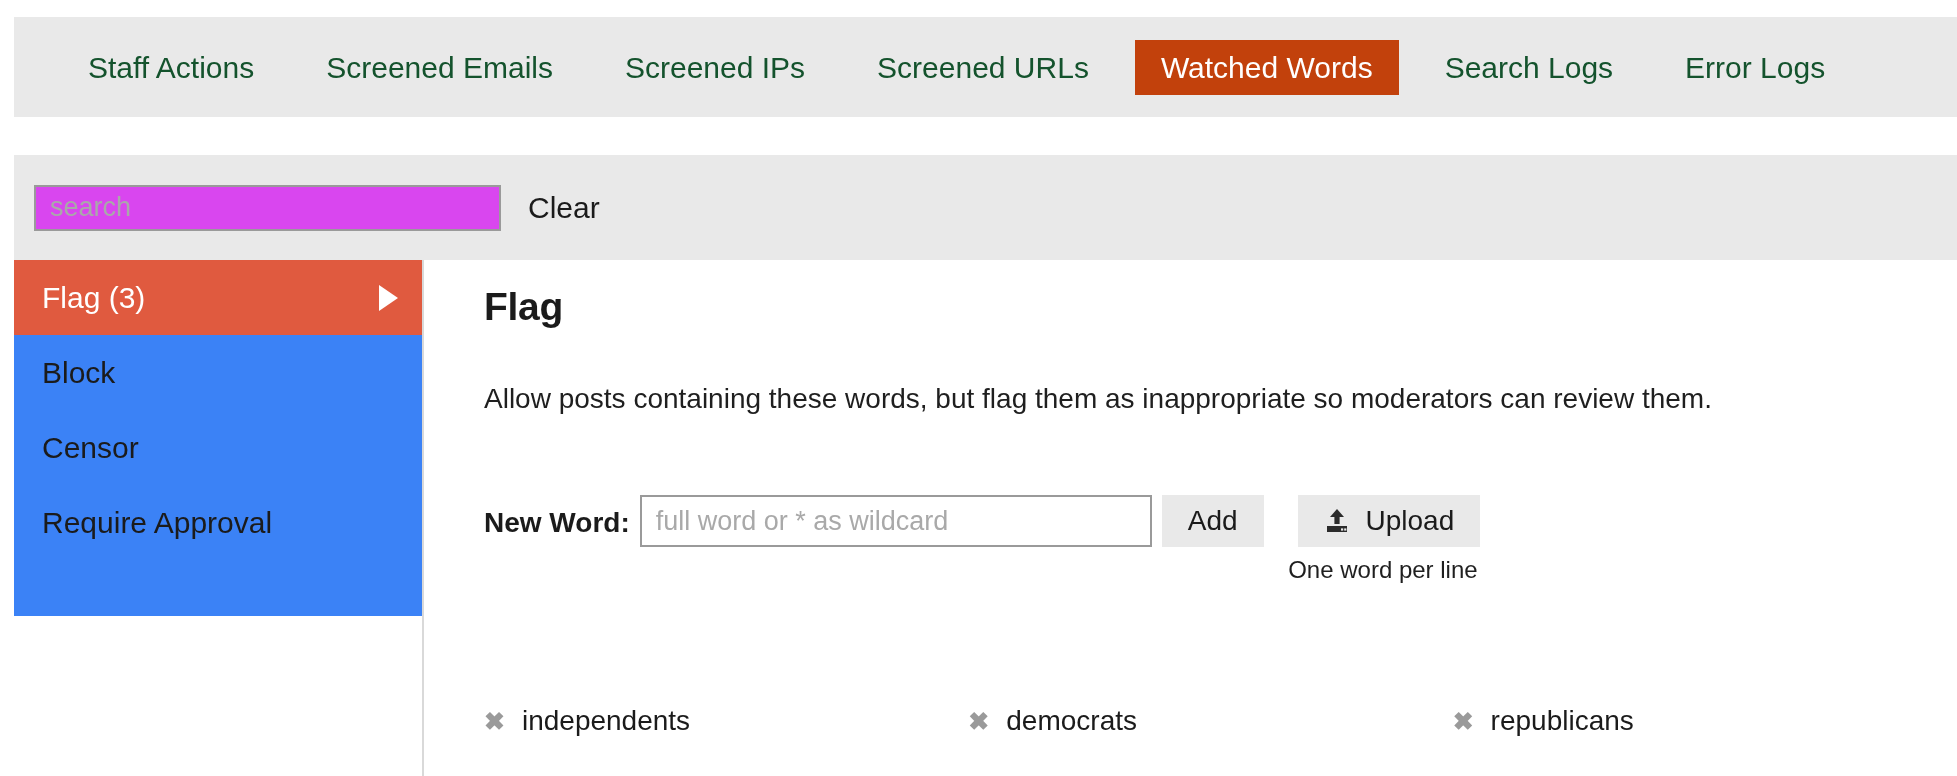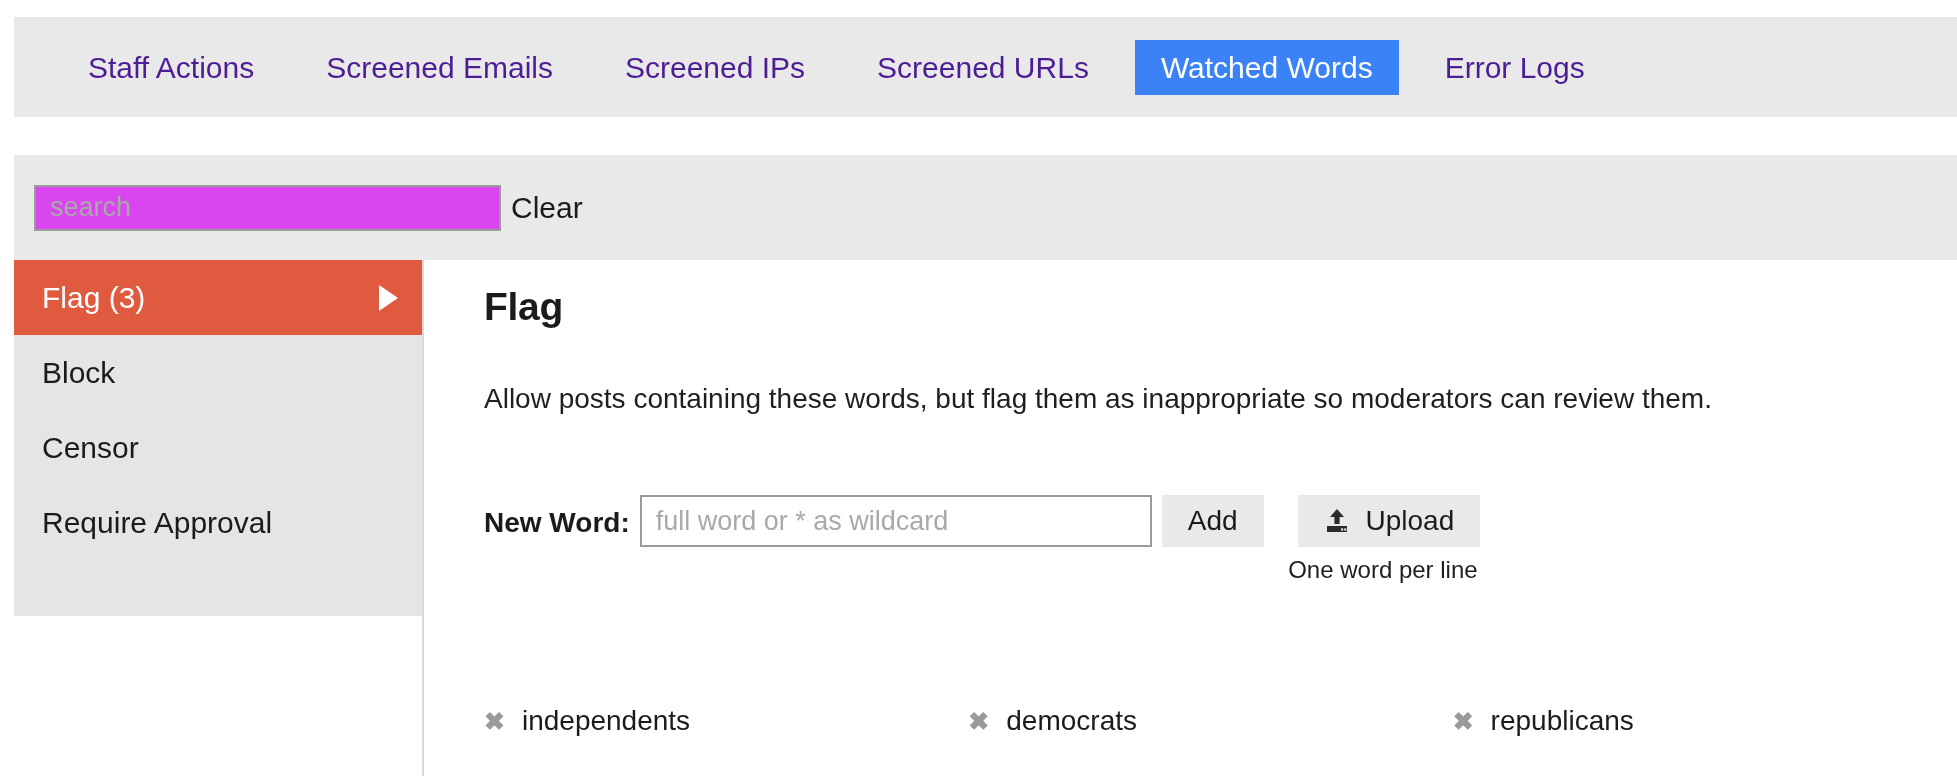--- a/index.html
+++ b/index.html
@@ -24,29 +24,29 @@
     right: 0;
     height: 100px;
     background: #e9e9e9;
     display: flex;
     align-items: center;
     padding-left: 48px;
     box-sizing: border-box;
   }
   .tab {
     font-size: 30px;
-    color: #4c1d95;
+    color: #14532d;
     padding: 11px 26px;
     margin-right: 20px;
     white-space: nowrap;
     cursor: pointer;
     line-height: 1.1;
   }
   .tab.active {
-    background: #3b82f6;
+    background: #c2410c;
     color: #ffffff;
   }
 
   
   .searchband {
     position: absolute;
     left: 14px;
     top: 155px;
     right: 0;
     height: 105px;
@@ -64,34 +64,34 @@
     background: #d946ef;
     font-size: 27px;
     font-family: "Liberation Sans", sans-serif;
     color: #333333;
     padding: 0 14px;
     outline: none;
     border-radius: 0;
   }
   .search-input::placeholder { color: #a9a9a9; }
   .clear-link {
-    margin-left: 10px;
+    margin-left: 27px;
     font-size: 30px;
     color: #1b1b1b;
     cursor: pointer;
     white-space: nowrap;
   }
 
   
   .sidebar {
     position: absolute;
     left: 14px;
     top: 260px;
     width: 408px;
-    background: #e5e5e5;
+    background: #3b82f6;
     padding-bottom: 56px;
     box-sizing: border-box;
   }
   .side-item {
     height: 75px;
     display: flex;
     align-items: center;
     justify-content: space-between;
     padding: 0 24px 0 28px;
     box-sizing: border-box;
@@ -219,20 +219,21 @@
 </style>
 </head>
 <body>
 
 <div class="tabbar">
   <div class="tab">Staff Actions</div>
   <div class="tab">Screened Emails</div>
   <div class="tab">Screened IPs</div>
   <div class="tab">Screened URLs</div>
   <div class="tab active">Watched Words</div>
+  <div class="tab">Search Logs</div>
   <div class="tab">Error Logs</div>
 </div>
 
 <div class="searchband">
   <input class="search-input" type="text" placeholder="search" style="">
   <span class="clear-link">Clear</span>
 </div>
 
 <div class="sidebar">
   <div class="side-item active">

